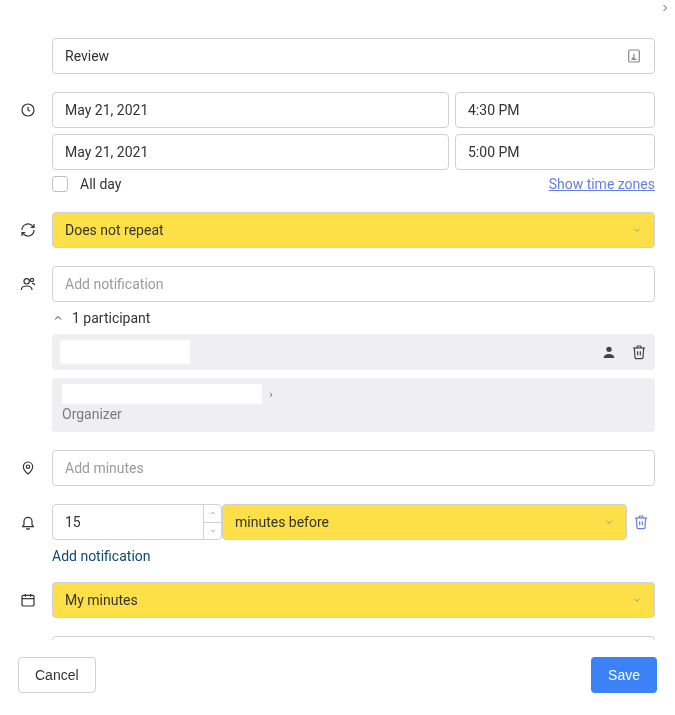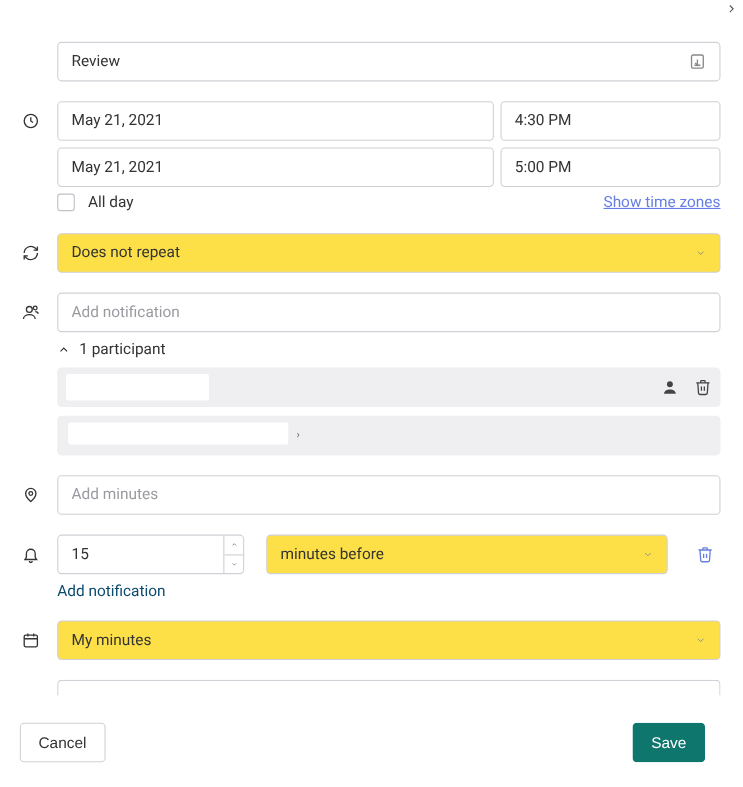--- a/index.html
+++ b/index.html
@@ -155,21 +155,21 @@
       display: inline-block;
       vertical-align: middle;
     }
     .organizer-label {
       color: #7a7a82;
       font-size: 14px;
       margin-top: 2px;
     }
     .notif-row {
       display: flex;
-      gap: 20px;
+      gap: 0;
       align-items: center;
     }
     .number-input {
       border: 1px solid #d0d0d6;
       border-radius: 4px;
       display: flex;
       align-items: stretch;
       width: 170px;
     }
     .number-input .num-field {
@@ -208,39 +208,39 @@
       color: #0c4a6e;
       margin-top: 8px;
       display: inline-block;
       cursor: pointer;
     }
     .footer {
       position: absolute;
       bottom: 0;
       left: 0;
       right: 0;
-      padding: 16px 34px 22px 18px;
+      padding: 16px 18px 22px 18px;
       display: flex;
       justify-content: space-between;
       background: #fff;
     }
     .btn {
       border-radius: 4px;
       padding: 9px 16px;
       font-size: 14px;
       cursor: pointer;
       border: 1px solid transparent;
     }
     .btn-secondary {
       background: #fff;
       border: 1px solid #d0d0d6;
       color: #333;
     }
     .btn-primary {
-      background: #0f766e;
+      background: #3b82f6;
       color: #fff;
     }
     .title-row {
       margin-top: 38px;
       margin-bottom: 18px;
     }
     .section-gap {
       height: 12px;
     }
     svg { display: block; }
@@ -377,20 +377,21 @@
               <path d="M9 6V4a1 1 0 0 1 1-1h4a1 1 0 0 1 1 1v2"></path>
           </svg>
         </span>
       </div>
 
       <div class="organizer-card">
         <div>
           <span class="white-block"></span>
           <span class="caret-right-small">›</span>
         </div>
+        <div class="organizer-label">Organizer</div>
       </div>
     </div>
   </div>
 
   <div class="section-gap"></div>
 
   <div class="row">
     <div class="icon-col">
       <svg width="16" height="16" viewBox="0 0 24 24" fill="none" stroke="currentColor" stroke-width="1.8">
         <path d="M12 21s-7-6-7-11a7 7 0 0 1 14 0c0 5-7 11-7 11z"></path>

